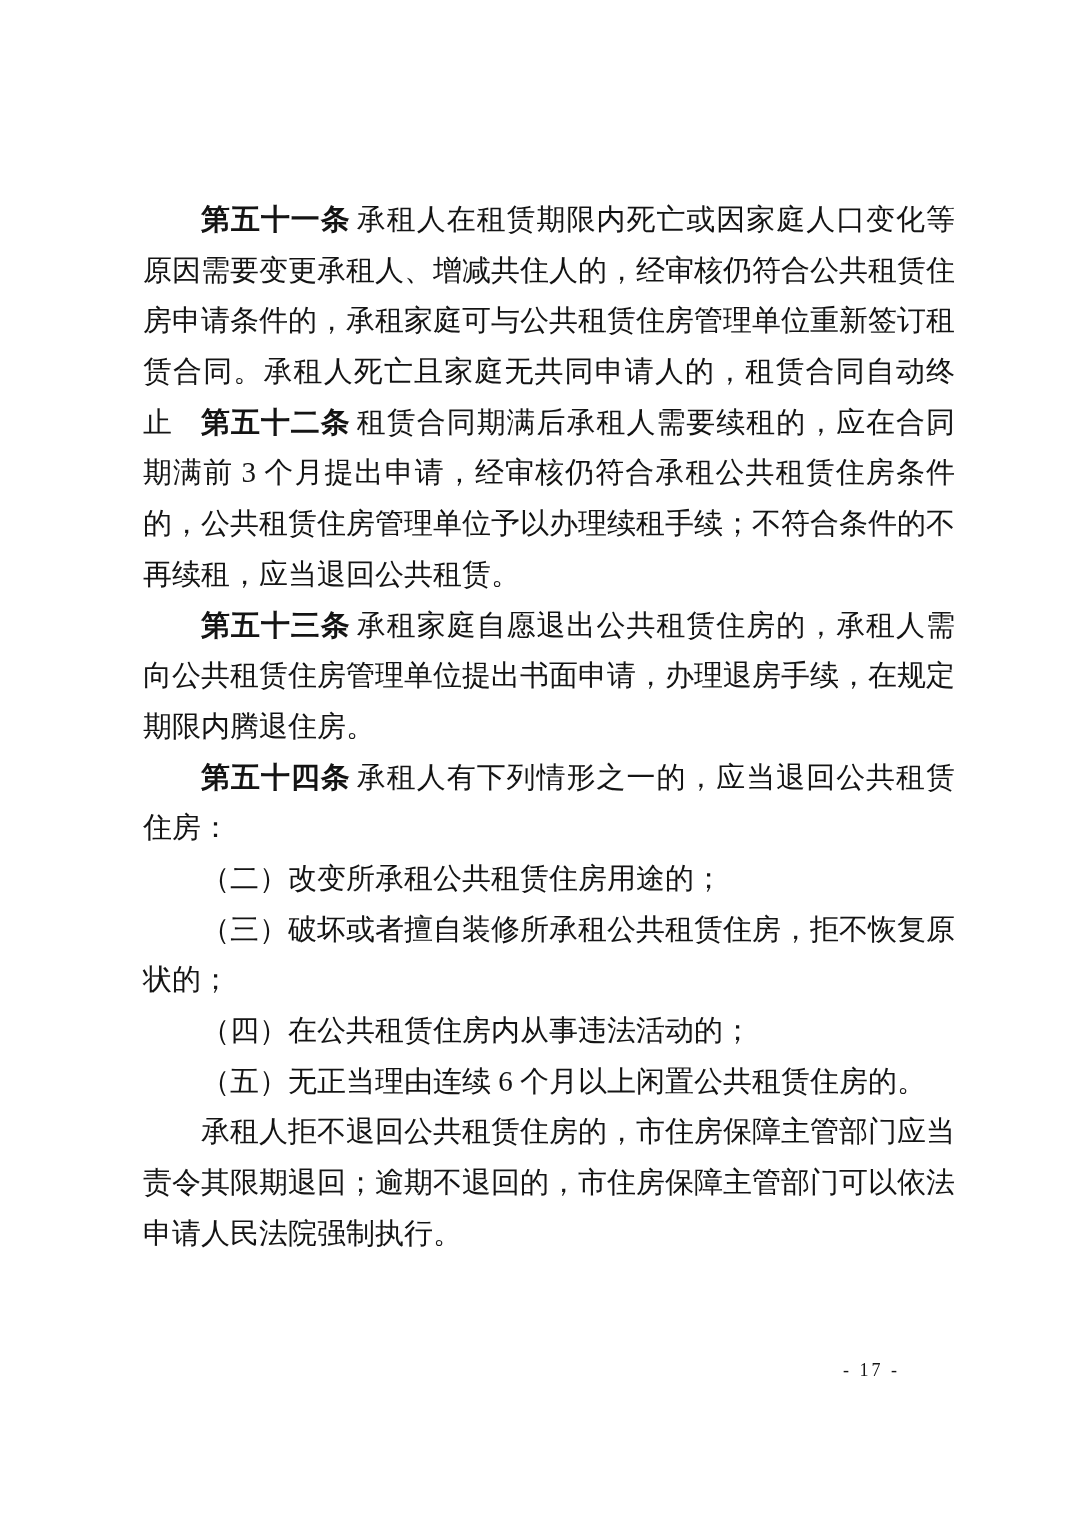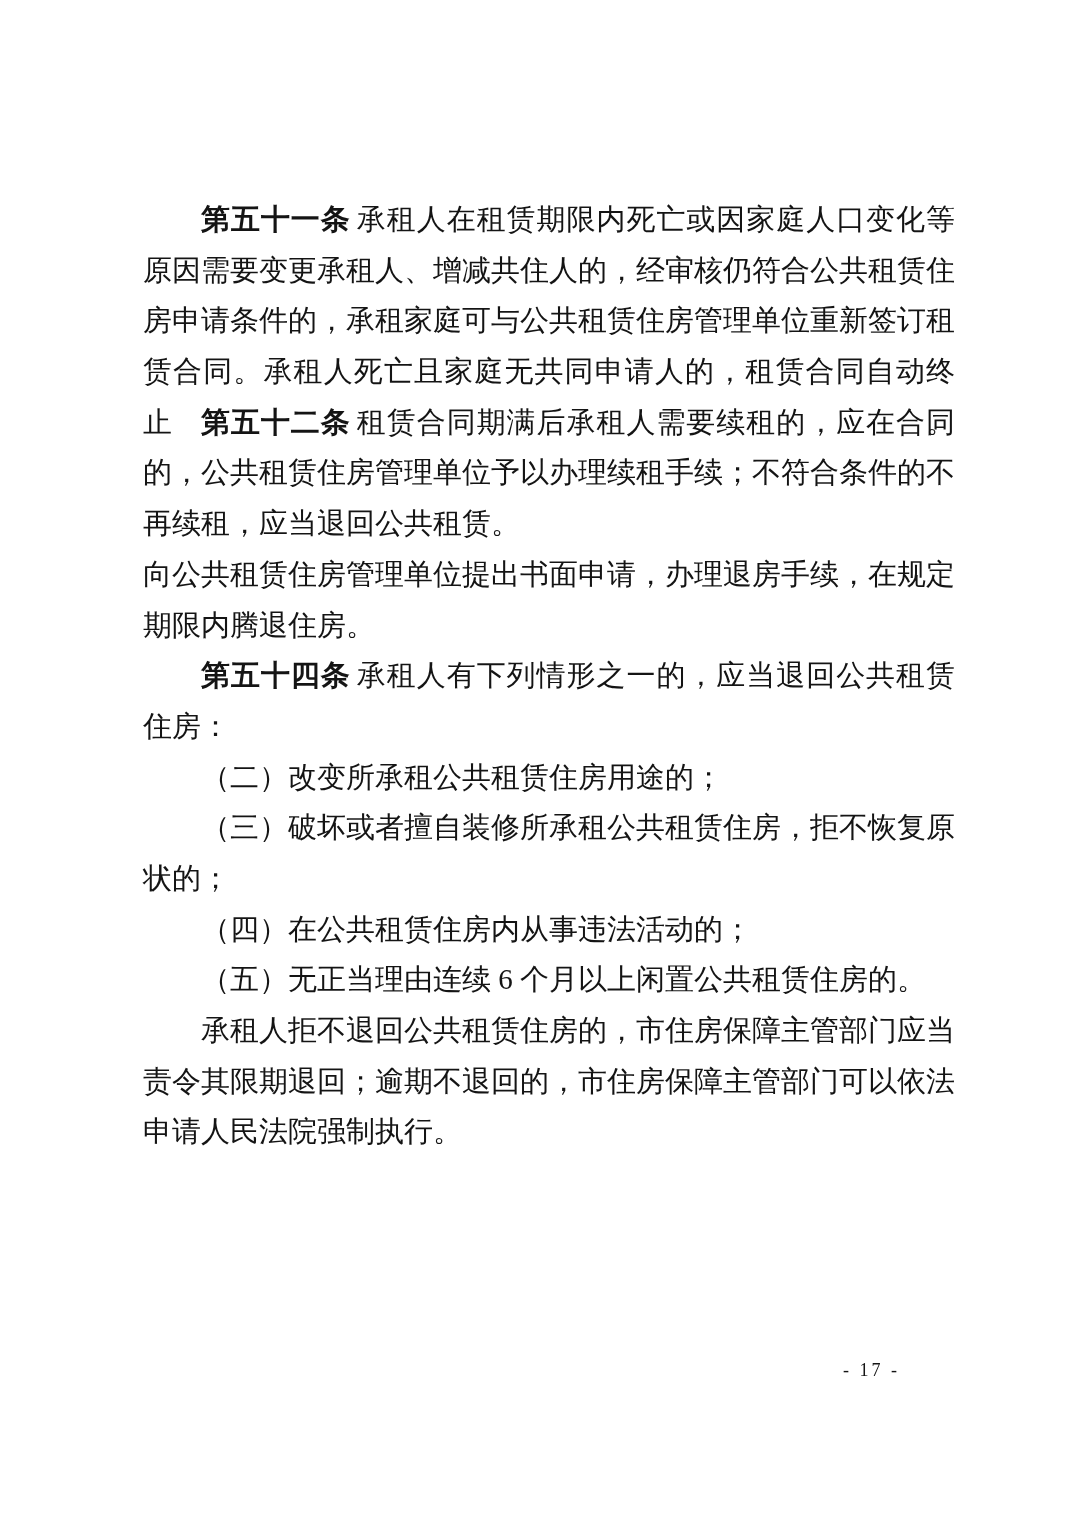--- a/index.html
+++ b/index.html
@@ -55,22 +55,24 @@
 </head>
 <body>
 
 <div class="sheet">
   <div class="content">
       <div class="line indent fill"><span class="article-head">第五十一条</span><span>承租人在租赁期限内死亡或因家庭人口变化等</span></div>
       <div class="line fill"><span>原因需要变更承租人、增减共住人的，经审核仍符合公共租赁住</span></div>
       <div class="line fill"><span>房申请条件的，承租家庭可与公共租赁住房管理单位重新签订租</span></div>
       <div class="line fill"><span>赁合同。承租人死亡且家庭无共同申请人的，租赁合同自动终止。</span></div>
       <div class="line indent fill"><span class="article-head">第五十二条</span><span>租赁合同期满后承租人需要续租的，应在合同</span></div>
+      <div class="line fill"><span>期满前 3 个月提出申请，经审核仍符合承租公共租赁住房条件</span></div>
       <div class="line fill"><span>的，公共租赁住房管理单位予以办理续租手续；不符合条件的不</span></div>
       <div class="line"><span>再续租，应当退回公共租赁。</span></div>
+      <div class="line indent fill"><span class="article-head">第五十三条</span><span>承租家庭自愿退出公共租赁住房的，承租人需</span></div>
       <div class="line fill"><span>向公共租赁住房管理单位提出书面申请，办理退房手续，在规定</span></div>
       <div class="line"><span>期限内腾退住房。</span></div>
       <div class="line indent fill"><span class="article-head">第五十四条</span><span>承租人有下列情形之一的，应当退回公共租赁</span></div>
       <div class="line"><span>住房：</span></div>
       <div class="line indent"><span>（二）改变所承租公共租赁住房用途的；</span></div>
       <div class="line indent fill"><span>（三）破坏或者擅自装修所承租公共租赁住房，拒不恢复原</span></div>
       <div class="line"><span>状的；</span></div>
       <div class="line indent"><span>（四）在公共租赁住房内从事违法活动的；</span></div>
       <div class="line indent"><span>（五）无正当理由连续 6 个月以上闲置公共租赁住房的。</span></div>
       <div class="line indent fill"><span>承租人拒不退回公共租赁住房的，市住房保障主管部门应当</span></div>

